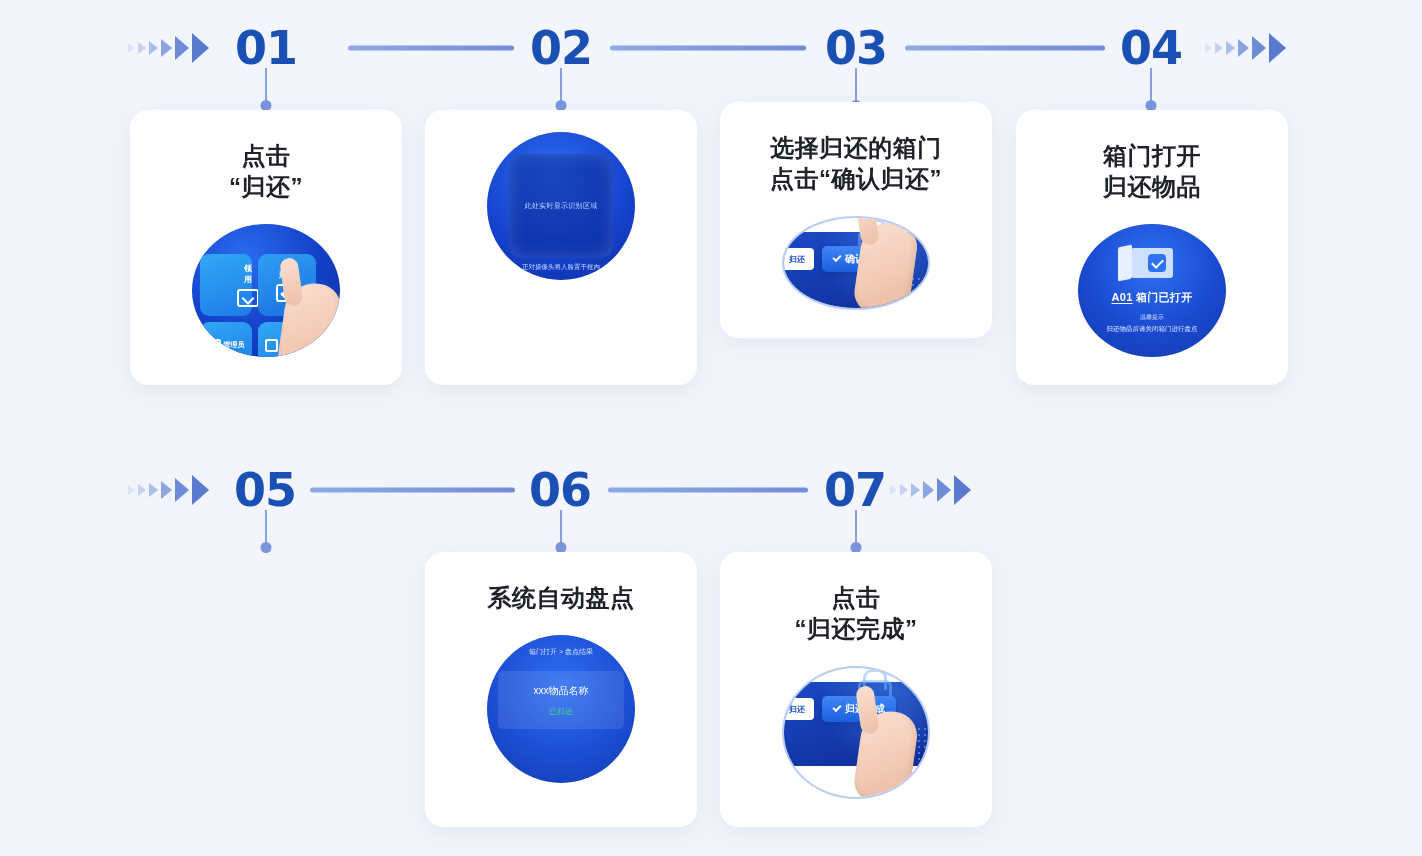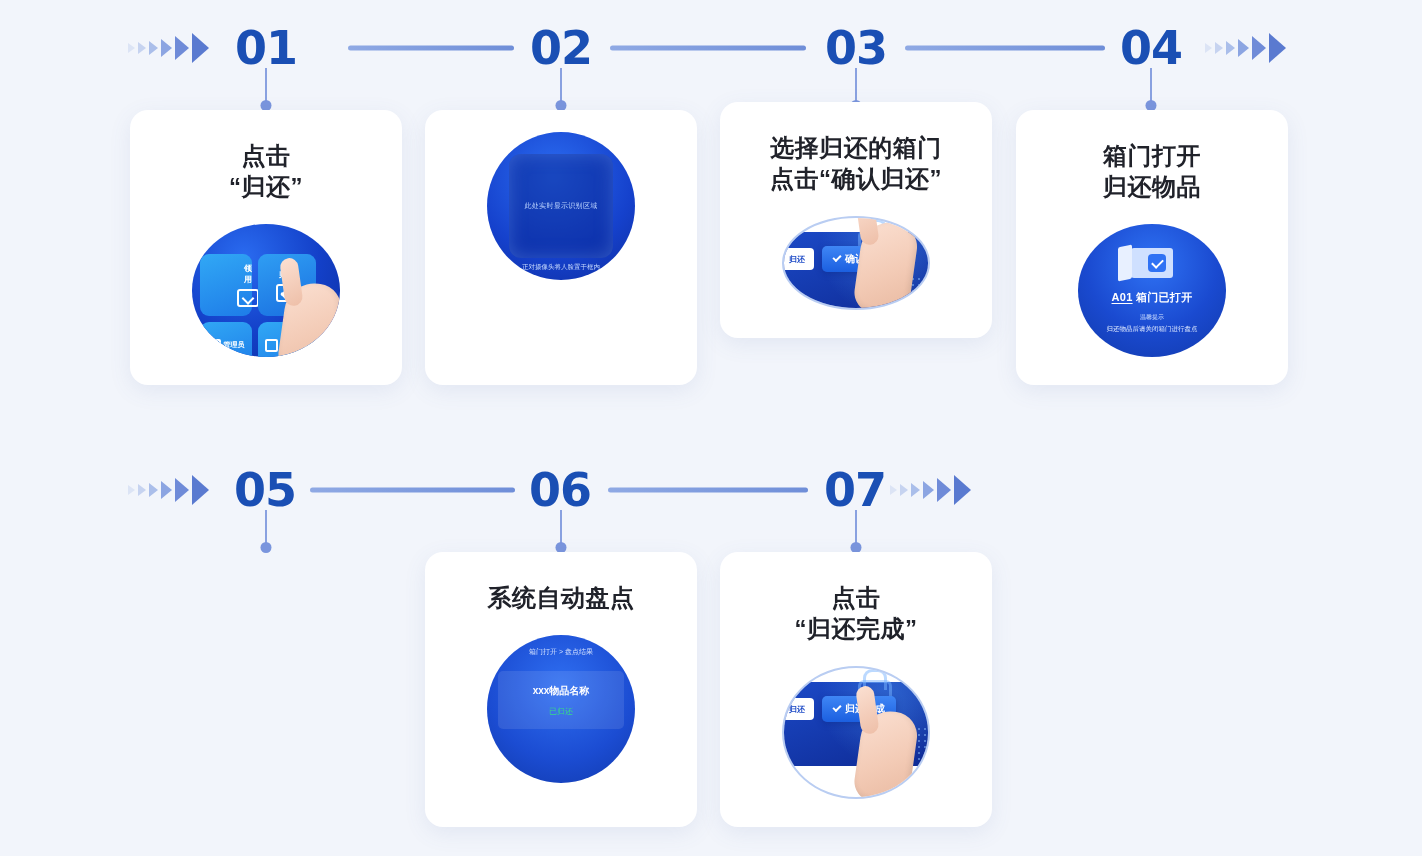--- a/index.html
+++ b/index.html
@@ -199,21 +199,21 @@
   .inv {
     background: radial-gradient(circle at 50% 35%, #2f6ff2 0%, #1b4cd2 60%, #1139ab 100%);
     display: flex; flex-direction: column; align-items: center;
   }
   .inv .crumb { margin-top: 12px; font-size: 7px; color: #d4e2ff; }
   .inv .box {
     margin-top: 14px; width: 126px; height: 58px; border-radius: 5px;
     background: rgba(255,255,255,.10);
     display: flex; flex-direction: column; align-items: center; justify-content: center;
   }
-  .inv .box .nm { font-size: 10px; color: #fff; font-weight: 700; text-align: right; }
+  .inv .box .nm { font-size: 10px; color: #fff; font-weight: 400; text-align: right; }
   .inv .box .st { margin-top: 8px; font-size: 8px; color: #37d98a; }
 </style>
 </head>
 <body>
 
 <div class="board">
 
   <div class="rail row1">
     <div class="chev" style="left:128px">
       <i class="c1"></i>

